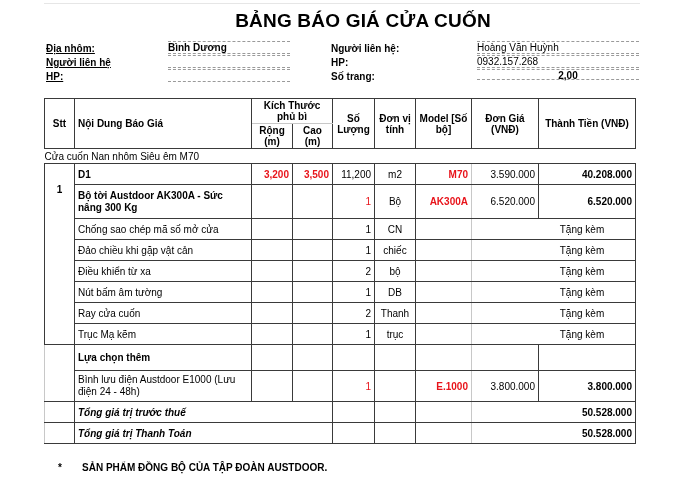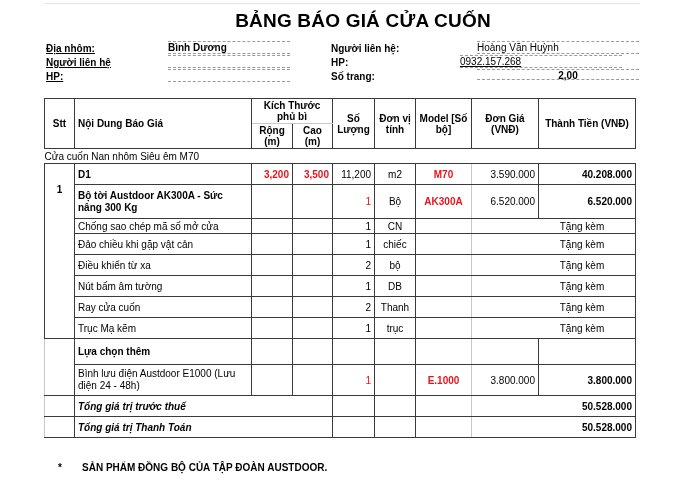--- a/index.html
+++ b/index.html
@@ -12,21 +12,21 @@
   .title span { text-underline-offset:3px; text-decoration-thickness:2px; padding-left:26px; }
 
   .info { position:absolute; font-size:10px; }
   .lbl { font-weight:bold; }
   .lbl.ul { text-decoration:underline; }
   .val { border-top:1px dashed #9a9a9a; border-bottom:1px dashed #9a9a9a; height:11px; line-height:11px; }
 
   table.grid { position:absolute; left:44px; top:98px; border-collapse:collapse; table-layout:fixed; }
   table.grid td { border:1px solid #3a3a3a; padding:0 3px; font-size:10px; vertical-align:middle; }
   table.grid td.lb { border-left-color:#c8c8c8; }
-  table.grid td.rb { border-right-color:#c8c8c8; }
+  table.grid td.rb { border-right-color:#c8c8c8;text-align:right; }
   .c { text-align:center; }
   .r { text-align:right; }
   .b { font-weight:bold; }
   .red { color:#e8141b; }
   .i { font-style:italic; }
   .hdr td { font-weight:bold; text-align:center; }
   .section td { border-left:none !important; border-right:none !important; }
   .footer { position:absolute; left:58px; top:462px; font-size:10px; font-weight:bold; }
   .footer .star { display:inline-block; width:24px; }
 </style>
@@ -41,21 +41,21 @@
 <div class="info lbl ul" style="left:46px;top:43px;">Địa nhôm:</div>
 <div class="info val b" style="left:168px;top:41px;width:122px;">Bình Dương</div>
 <div class="info lbl ul" style="left:46px;top:57px;">Người liên hệ</div>
 <div class="info val" style="left:168px;top:55px;width:122px;"></div>
 <div class="info lbl ul" style="left:46px;top:71px;">HP:</div>
 <div class="info val" style="left:168px;top:69px;width:122px;"></div>
 
 <div class="info lbl" style="left:331px;top:43px;">Người liên hệ:</div>
 <div class="info val" style="left:477px;top:41px;width:162px;">Hoàng Văn Huỳnh</div>
 <div class="info lbl" style="left:331px;top:57px;">HP:</div>
-<div class="info val" style="left:460px;top:55px;width:162px;text-decoration:underline;">0932.157.268</div>
+<div class="info val" style="left:477px;top:55px;width:162px;">0932.157.268</div>
 <div class="info lbl" style="left:331px;top:71px;">Số trang:</div>
 <div class="info val b" style="left:477px;top:69px;width:162px;text-align:center;padding-left:20px;box-sizing:border-box;">2,00</div>
 
 <table class="grid">
   <colgroup>
     <col style="width:30px">
       <col style="width:177px">
       <col style="width:41px">
       <col style="width:40px">
     <col style="width:42px">
@@ -96,21 +96,21 @@
   <tr style="height:34px;">
     <td class="b" style="line-height:12px;">Bộ tời Austdoor AK300A - Sức nâng 300 Kg</td>
     <td></td>
     <td></td>
     <td class="r red">1</td>
     <td class="c">Bộ</td>
     <td class="c b red rb">AK300A</td>
     <td class="r">6.520.000</td>
     <td class="r b lb">6.520.000</td>
   </tr>
-  <tr style="height:15px;">
+  <tr style="height:21px;">
     <td>Chống sao chép mã số mở cửa</td>
     <td></td>
         <td></td>
     <td class="r">1</td>
     <td class="c">CN</td>
     <td class="rb"></td>
     <td colspan="2" class="c" style="padding-left:60px;">Tặng kèm</td>
   </tr>
   <tr style="height:21px;">
     <td>Đảo chiều khi gặp vật cản</td>

